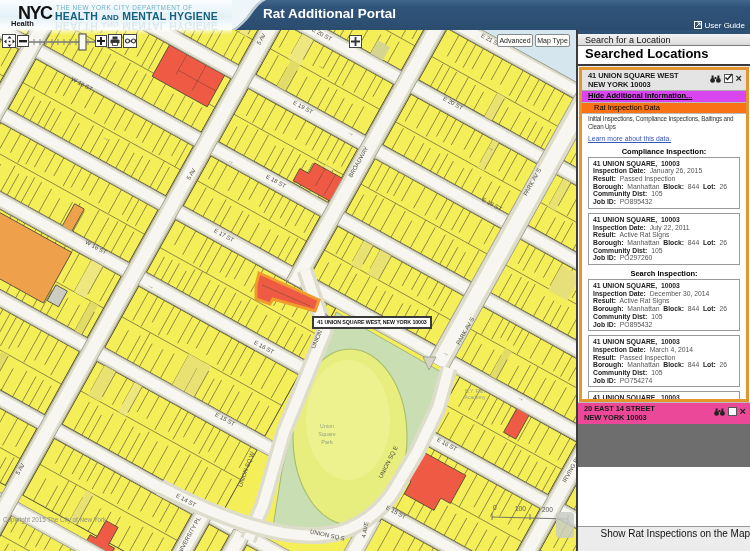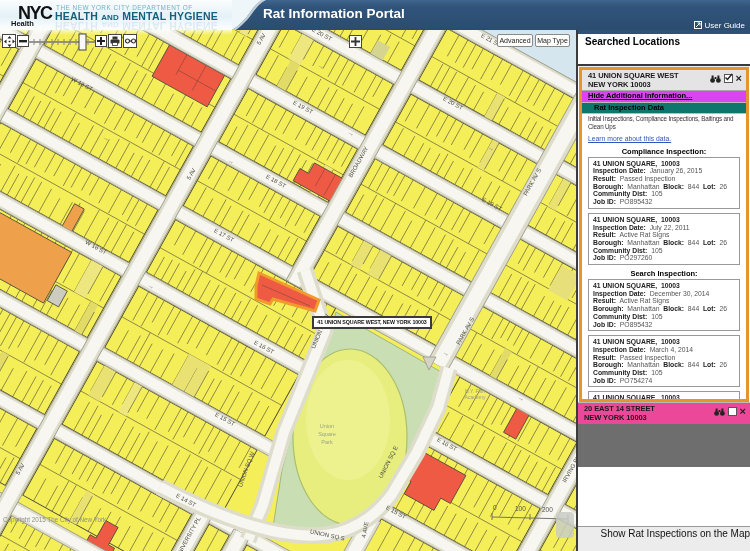--- a/index.html
+++ b/index.html
@@ -14,31 +14,31 @@
 .dept2 { position:absolute; left:55px; top:10px; font-size:10.5px; font-weight:bold; letter-spacing:0.2px; color:#14607f; }
 .dept-ref { position:absolute; left:55px; top:20px; font-size:10.5px; font-weight:bold; letter-spacing:0.2px; color:#14607f;
    opacity:0.10; transform:scaleY(-1); }
 .ratport { position:absolute; left:263px; top:6px; font-size:13.5px; font-weight:bold; color:#fff; }
 .userguide { position:absolute; right:5px; top:21px; font-size:8px; font-weight:normal; color:#fff; }
 .sidebar { position:absolute; left:576px; top:30px; width:174px; height:521px; background:#fff;
   border-left:2px solid #3b3b3b; }
 .sb-blue { height:4px; background:#2e5276; }
 .sb-search { height:12px; background:linear-gradient(180deg,#f5f5f5,#d9d9d9); border-bottom:1px solid #7a7a7a;
   font-size:9px; color:#111; padding-left:7px; line-height:12px; }
-.sb-searched { height:32px; background:#fff; font-weight:bold; font-size:10px; padding-left:7px; line-height:15px;
+.sb-searched { height:20px; background:#fff; font-weight:bold; font-size:13px; padding-left:7px; line-height:15px;
   border-bottom:2px solid #3a3a3a; }
 .sb-gap { height:1px; background:#ededed; }
 .panel { margin:0 1px; height:335px; border:3px solid #e6952c; background:#fff; overflow:hidden; position:relative; }
 .p-head { background:#e4e4e4; padding:2px 5px 1px 6px; border-bottom:1px solid #aaa; position:relative; }
 .p-head .adr { font-weight:bold; font-size:7.5px; line-height:8.5px; color:#1a1a1a; letter-spacing:-0.1px; }
 .icons { position:absolute; right:4px; top:4px; display:flex; align-items:center; gap:3px; }
 .chk { width:9px; height:9px; background:#fff; border:1px solid #555; position:relative; }
 .xbtn { font-size:11px; font-weight:bold; color:#222; line-height:9px; }
 .p-hide { background:#d946ef; font-weight:bold; font-size:7.5px; line-height:8.5px; padding:1px 6px; border-bottom:1px solid #bbb; text-decoration:underline; }
-.p-rid  { background:#0f766e; font-weight:bold; font-size:7.5px; line-height:8.5px; padding:1px 6px 1px 12px; border-bottom:1px solid #bbb; }
+.p-rid  { background:#f97316; font-weight:normal; font-size:7.5px; line-height:8.5px; padding:1px 6px 1px 12px; border-bottom:1px solid #bbb; }
 .p-body { padding:1px 6px 4px 6px; }
 .p-body p { font-size:6.3px; letter-spacing:-0.2px; line-height:8.3px; color:#333; margin-bottom:3px; }
 .p-link { font-size:6.8px; color:#3355bb; text-decoration:underline; margin-bottom:5px; display:block; }
 .p-sec { font-weight:bold; font-size:7.5px; line-height:9px; margin-bottom:1px;text-align:center; }
 .rec { border:1px solid #999; padding:2px 4px; margin-bottom:4px; }
 .rec div { font-size:6.8px; line-height:7.7px; color:#555; white-space:nowrap; }
 .rec .t { font-weight:bold; color:#222; }
 .rec b { color:#222; }
 .sb20 { background:#ec4899; padding:2px 5px 2px 6px; position:relative; border-top:1px solid #bbb; }
 .sb20 .adr { font-weight:bold; font-size:7.5px; line-height:8.5px; color:#1a1a1a; letter-spacing:-0.1px; }
@@ -2058,29 +2058,30 @@
  <div class="hdr-blue"></div>
  <svg class="hdr-curve" width="40" height="30" viewBox="0 0 40 30">
       <path d="M0,30 L0,0 L30,0 C20,6 18,14 12,20 C8,24 5,27 0,30 Z" fill="#eef6fa"></path>
       <path d="M30,0 C20,6 18,14 12,20 C8,24 5,27 0,30 L4,30 C9,26 12,23 15,20 C21,14 24,5 34,0 Z" fill="#ffffff" opacity="0.7"></path>
     </svg>
  <div class="nyc">NYC</div>
  <div class="nychealth">Health</div>
  <div class="dept1">THE NEW YORK CITY DEPARTMENT OF</div>
  <div class="dept2">HEALTH <span style="font-size:8px">AND</span> MENTAL HYGIENE</div>
  <div class="dept-ref">HEALTH <span style="font-size:8px">AND</span> MENTAL HYGIENE</div>
- <div class="ratport">Rat Information Portal</div>
+ <div class="ratport">Rat Additional Portal</div>
  <div class="userguide"><svg width="8" height="8" viewBox="0 0 8 8" style="vertical-align:-1px">
         <rect x="0.5" y="0.5" width="7" height="7" fill="none" stroke="#fff"></rect>
         <path d="M2,6 L6,2 M6,2 h-2.5 M6,2 v2.5" stroke="#fff" fill="none"></path>
       </svg> User Guide</div>
 </div>
 
 <div class="sidebar">
  <div class="sb-blue"></div>
+ <div class="sb-search">Search for a Location</div>
  <div class="sb-searched">Searched Locations</div>
  <div class="sb-gap"></div>
  <div class="panel">
   <div class="p-head">
     <div class="adr">41 UNION SQUARE WEST<br>NEW YORK 10003</div>
     <div class="icons">
       <svg width="11" height="8" viewBox="0 0 11 8">
             <circle cx="2.6" cy="5.4" r="2.4" fill="#222"></circle>
             <circle cx="8.4" cy="5.4" r="2.4" fill="#222"></circle>
             <rect x="1.6" y="0.5" width="2" height="3" fill="#222"></rect>

